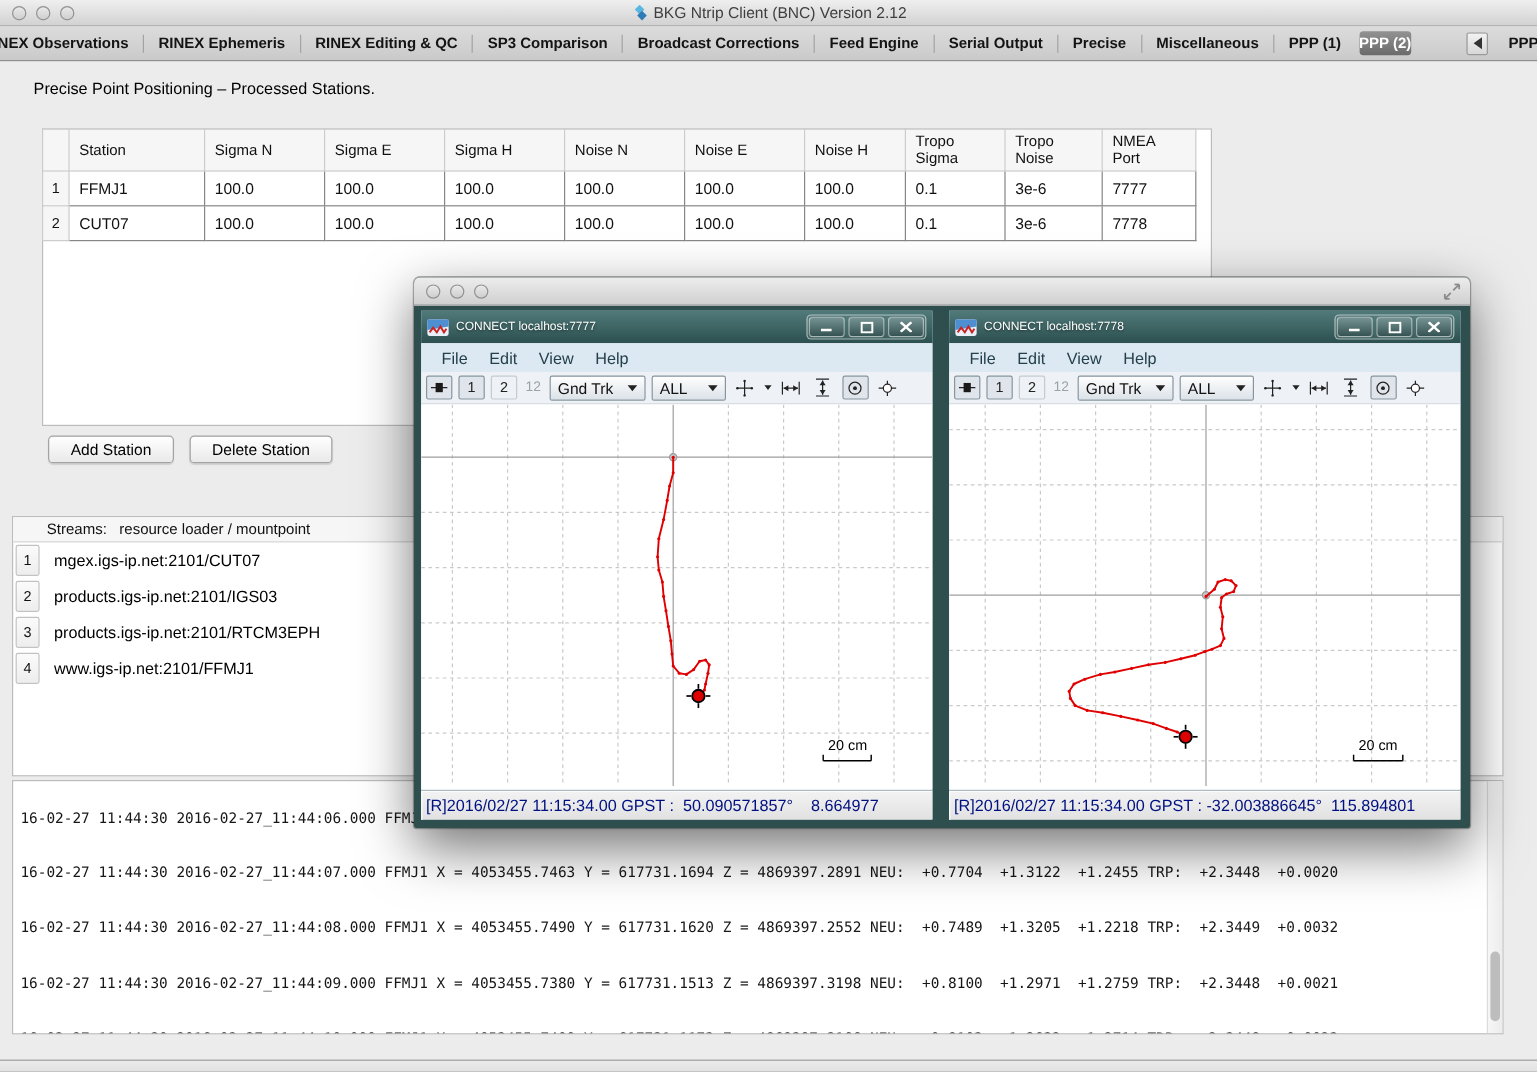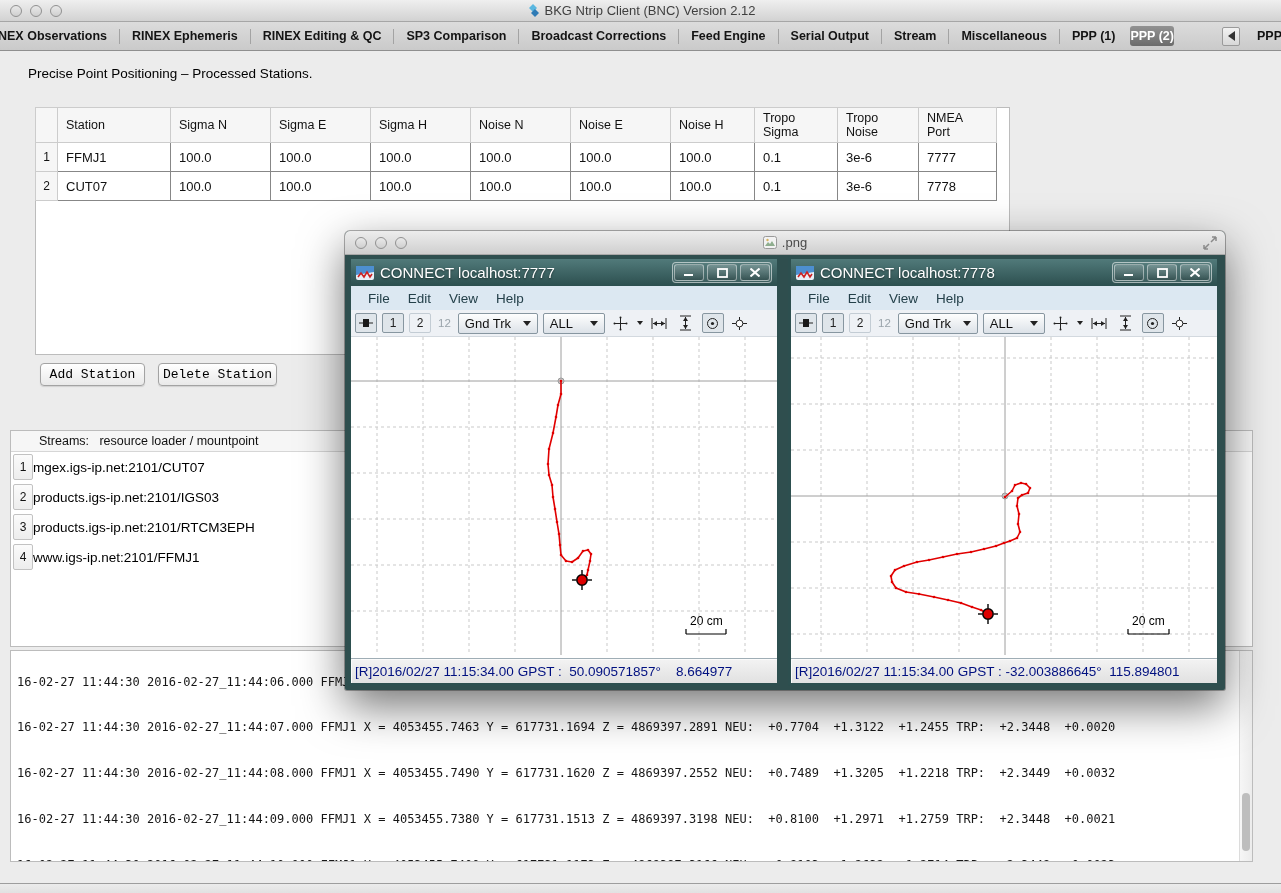--- a/index.html
+++ b/index.html
@@ -38,32 +38,32 @@
   .table-widget{position:absolute;left:35px;top:107px;width:975px;height:248px;
     background:#fff;border:1px solid #bcbcbc;}
   table.stations{border-collapse:collapse;font-size:13px;margin:-1px 0 0 -1px;}
   table.stations th{background:#f6f6f6;border:1px solid #ccc;font-weight:normal;
     font-size:12.5px;text-align:left;padding:3px 8px;}
   table.stations td{border:1px solid #878787;padding:0 8px;height:29px;background:#fff;}
   table.stations .numcell{background:#f6f6f6;border:1px solid #ccc;text-align:center;
     font-size:12px;padding:0;}
   .mac-btn{position:absolute;height:23px;border:1px solid #a3a3a3;border-radius:4px;
     background:linear-gradient(#ffffff,#e9e9e9);font-size:13px;color:#000;
-    display:flex;align-items:center;justify-content:center;box-shadow:0 1px 1px rgba(0,0,0,.12);font-family:Liberation Mono, monospace;}
+    display:flex;align-items:center;justify-content:center;box-shadow:0 1px 1px rgba(0,0,0,.12);}
 
   
   .streams-widget{position:absolute;left:10px;top:430px;width:1243px;height:217px;
     background:#fff;border:1px solid #bcbcbc;}
   .streams-header{height:21px;background:#f6f6f6;border-bottom:1px solid #d6d6d6;
     font-size:12.5px;color:#111;display:flex;align-items:center;padding-left:28px;white-space:pre;}
   .stream-row{height:30px;display:flex;align-items:center;}
   .stream-num{width:20px;height:26px;margin:2px 0 2px 2px;border:1px solid #c2c2c2;border-radius:2px;
     background:linear-gradient(#fbfbfb,#ededed);display:flex;align-items:center;justify-content:center;
     font-size:12px;flex:none;}
-  .stream-text{font-size:13.5px;color:#000;}
+  .stream-text{margin-left:12px;font-size:13.5px;color:#000;}
 
   
   .log-widget{position:absolute;left:10px;top:650px;width:1243px;height:212px;
     background:#fff;border:1px solid #bcbcbc;overflow:hidden;}
   .log-inner{margin-top:-7px;padding-left:6px;font-family:"DejaVu Sans Mono",monospace;
     font-size:12px;line-height:15.3px;white-space:pre;color:#161616;}
   .log-scrollbar{position:absolute;right:0;top:0;bottom:0;width:13px;
     background:linear-gradient(90deg,#f6f6f6,#ececec);border-left:1px solid #dcdcdc;}
   .log-thumb{position:absolute;left:2px;width:8px;height:58px;bottom:10px;border-radius:4px;background:#bdbdbd;}
 
@@ -83,21 +83,21 @@
   .png-title{position:absolute;left:0;right:0;display:flex;align-items:center;justify-content:center;
     gap:5px;color:#4a4a4a;font-size:13px;pointer-events:none;}
   .png-expand{position:absolute;right:8px;top:5px;}
   .png-content{position:absolute;left:0;top:25px;right:0;bottom:0;}
 
   
   .bnc-win{position:absolute;top:0;width:432px;height:430px;border:3px solid #2d4f4f;
     border-radius:2px;background:#eef1f5;display:flex;flex-direction:column;}
   .bnc-titlebar{height:27px;background:linear-gradient(#517a7a,#2c4f4f);
     display:flex;align-items:center;padding:0 5px;gap:6px;flex:none;}
-  .bnc-title{color:#fff;font-size:15px;flex:1;white-space:nowrap;overflow:hidden;
+  .bnc-title{color:#fff;font-size:10px;flex:1;white-space:nowrap;overflow:hidden;
     text-shadow:0 1px 2px rgba(0,0,0,.5);}
   .win-controls{display:flex;gap:3px;border:1px solid rgba(255,255,255,.55);border-radius:4px;
     padding:1px;background:rgba(255,255,255,.06);flex:none;}
   .win-btn{width:30px;height:17px;display:flex;align-items:center;justify-content:center;
     border:1px solid rgba(255,255,255,.45);border-radius:3px;
     background:linear-gradient(rgba(255,255,255,.2),rgba(0,0,0,.15));}
   .bnc-menubar{height:24px;background:#dce8f2;display:flex;align-items:center;
     font-size:13.5px;color:#24404a;padding-left:8px;flex:none;}
   .menu-item{padding:0 9px;}
   .bnc-toolbar{height:27px;background:#eef1f5;border-bottom:1px solid #d3d9df;
@@ -149,21 +149,21 @@
     <div class="tab">RINEX Editing &amp; QC</div>
     <div class="tabsep"></div>
     <div class="tab">SP3 Comparison</div>
     <div class="tabsep"></div>
     <div class="tab">Broadcast Corrections</div>
     <div class="tabsep"></div>
     <div class="tab">Feed Engine</div>
     <div class="tabsep"></div>
     <div class="tab">Serial Output</div>
     <div class="tabsep"></div>
-    <div class="tab">Stream</div>
+    <div class="tab">Precise</div>
     <div class="tabsep"></div>
     <div class="tab">Miscellaneous</div>
     <div class="tabsep"></div>
     <div class="tab">PPP (1)</div>
     <div class="tab selected">PPP (2)</div>
     <div class="tab-overflow">
       <div class="tab-scroll-btn">
         <span class="tri-left"></span>
       </div>
       <div class="tab-partial">PPP</div>
@@ -284,28 +284,20 @@
     <span class="bb-item disabled" style="left:278px;">Stop</span>
     <span class="bb-item" style="left:420px;">Help?=Shift+F1</span>
   </div>
 
   <div class="png-window">
     <div class="png-titlebar">
       <div class="traffic">
         <span class="tl-ring"></span>
         <span class="tl-ring"></span>
         <span class="tl-ring"></span>
-      </div>
-      <div class="png-title">
-        <svg width="14" height="13">
-          <rect x="0.5" y="0.5" width="13" height="12" rx="2" fill="#f2f2f2" stroke="#9a9a9a"></rect>
-          <polygon points="2,10 5,6 7,8 9,5 12,10" fill="#8fae8f"></polygon>
-          <circle cx="4.5" cy="4" r="1.2" fill="#d6b25e"></circle>
-        </svg>
-        <span>.png</span>
       </div>
       <svg class="png-expand" width="14" height="14">
         <path d="M8 6 L13 1 M13 1 L13 5 M13 1 L9 1" stroke="#8a8a8a" stroke-width="1.5" fill="none"></path>
         <path d="M6 8 L1 13 M1 13 L1 9 M1 13 L5 13" stroke="#8a8a8a" stroke-width="1.5" fill="none"></path>
       </svg>
     </div>
     <div class="png-content">
 
       <div class="bnc-win" style="left:3px;">
         <div class="bnc-titlebar">

